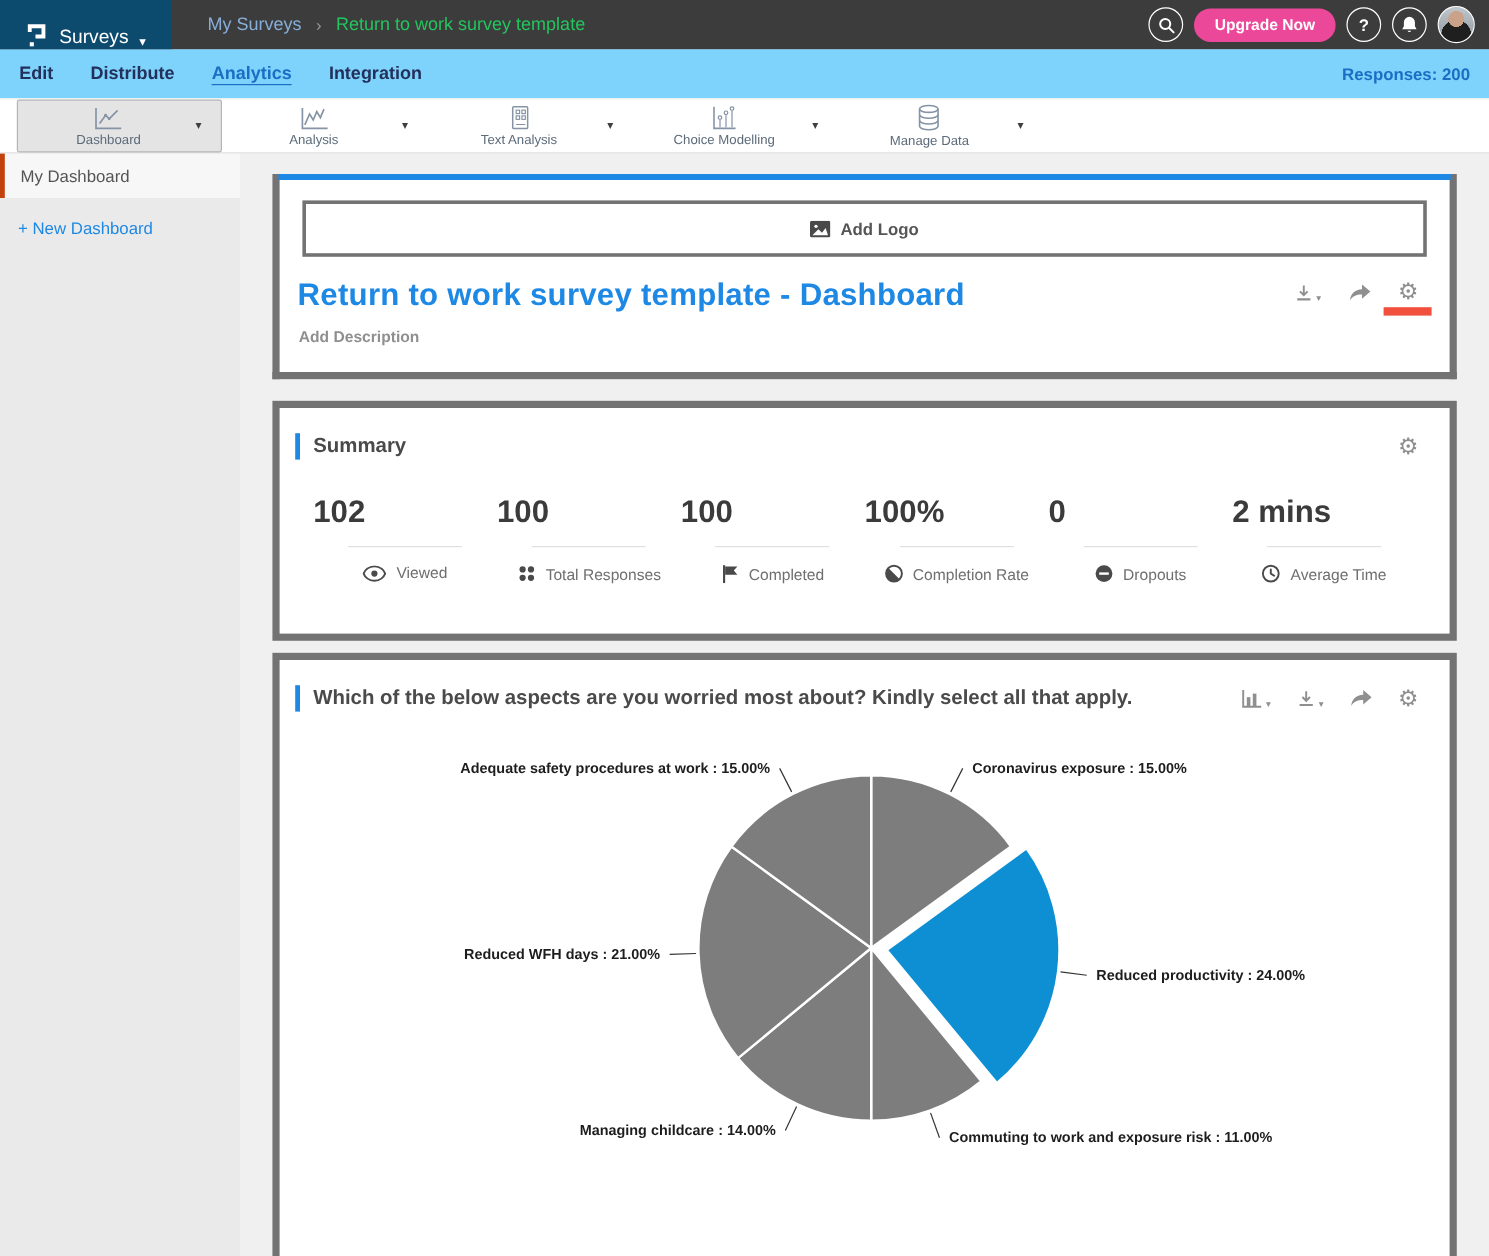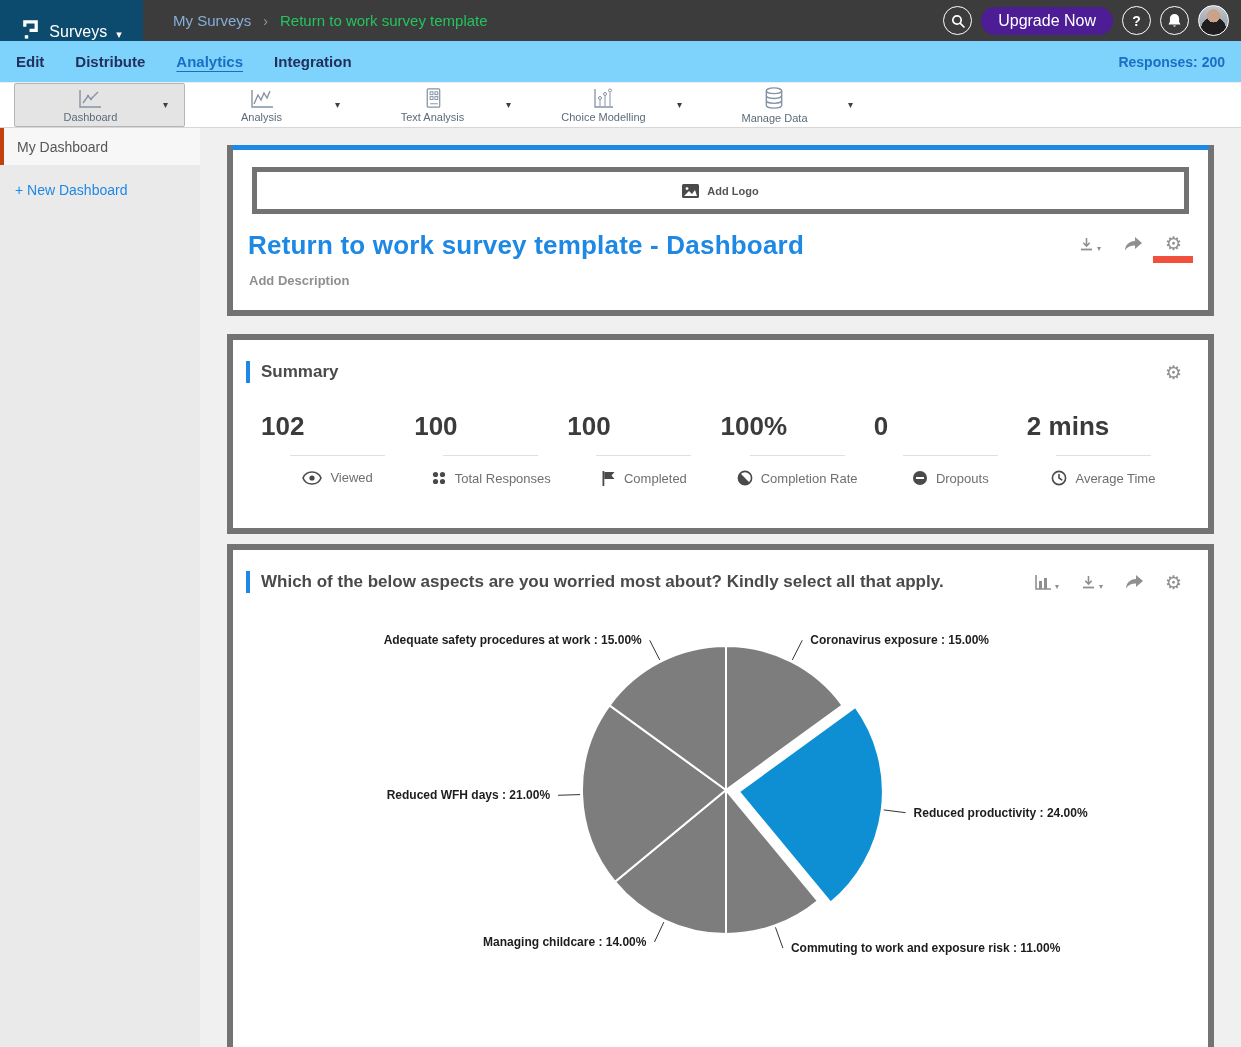--- a/index.html
+++ b/index.html
@@ -13,21 +13,21 @@
   .topbar { position:absolute; top:0; left:0; right:0; height:41px; background:#3d3c3c; display:flex; align-items:center; z-index:5; }
   .brand { width:143px; height:41px; background:#0c4a6e; display:flex; align-items:flex-end; justify-content:center; gap:9px; cursor:pointer; }
   .brand-label { color:#fff; font-size:16px; font-weight:400; }
   .brand .caret { color:#fff; font-size:11px; }
   .crumbs { margin-left:30px; display:flex; align-items:center; gap:12px; }
   .crumb-parent { color:#86aed8; font-size:15px; cursor:pointer; }
   .crumb-sep { color:#9a9a9a; font-size:14px; }
   .crumb-current { color:#22c55e; font-size:15px; }
   .topbar-right { margin-left:auto; margin-right:12px; display:flex; align-items:center; gap:9px; }
   .circle-btn { width:29px; height:29px; border:1.6px solid #fff; border-radius:50%; display:flex; align-items:center; justify-content:center; color:#fff; font-weight:700; font-size:14px; cursor:pointer; }
-  .upgrade-btn { background:#4c1d95; color:#fff; font-size:16px; font-weight:400; border:none; border-radius:14px; height:28px; padding:0 17px; cursor:pointer; }
+  .upgrade-btn { background:#ec4899; color:#fff; font-size:13px; font-weight:700; border:none; border-radius:14px; height:28px; padding:0 17px; cursor:pointer; }
   .avatar { width:31px; height:31px; border-radius:50%; border:1.6px solid #fff; background:
     radial-gradient(circle at 50% 34%, #caa289 0 27%, transparent 28%),
     radial-gradient(circle at 50% 80%, #1f1f1f 0 45%, transparent 46%),
     linear-gradient(#bfc6cc, #8e979e); cursor:pointer; }
   
   .navrow { position:absolute; top:41px; left:0; right:0; height:41px; background:#7dd3fc; display:flex; align-items:center; padding:0 16px; }
   .nav-items { display:flex; gap:31px; }
   .nav-item { font-size:15px; font-weight:600; color:#22305b; cursor:pointer; }
   .nav-item.active { color:#1a6fc4; text-decoration:underline; text-underline-offset:4px; }
   .responses { margin-left:auto; color:#1a6fc4; font-size:14px; font-weight:600; }
@@ -41,21 +41,21 @@
   
   .sidebar { position:absolute; top:128px; left:0; width:200px; bottom:0; background:#eaeaea; }
   .sidebar-item { height:37px; display:flex; align-items:center; padding-left:17px; font-size:14px; color:#555; cursor:pointer; }
   .sidebar-item.active { background:#f7f7f7; border-left:4px solid #c2410c; padding-left:13px; }
   .sidebar-new { padding:17px 0 0 15px; font-size:14px; color:#1e88e5; cursor:pointer; }
   
   .content { position:absolute; top:128px; left:200px; right:0; bottom:0; background:#f0f0f0; overflow:hidden; }
   .card { width:987px; margin-left:27px; background:#fff; border:6px solid #737373; }
   .card-top { margin-top:18px; border-top:none; }
   .blue-strip { height:5px; background:#1e88e5; margin:-1px -1px 0; }
-  .add-logo-box { margin:17px 19px 0; height:47px; border:5px solid #737373; display:flex; align-items:center; justify-content:center; gap:8px; font-size:11px; font-weight:600; color:#555; cursor:pointer; }
+  .add-logo-box { margin:17px 19px 0; height:47px; border:3px solid #737373; display:flex; align-items:center; justify-content:center; gap:8px; font-size:14px; font-weight:600; color:#555; cursor:pointer; }
   .title-row { display:flex; align-items:flex-start; margin:16px 26px 0 15px; }
   .page-title { flex:1; color:#1e88e5; font-size:26px; font-weight:600; letter-spacing:.2px; }
   .icon-row { display:flex; align-items:center; gap:22px; padding-top:4px; }
   .gear-wrap { position:relative; }
   .gear-glyph { font-size:19px; color:#8f8f8f; line-height:1; cursor:pointer; }
   .red-marker { position:absolute; left:50%; transform:translateX(-50%); top:22px; width:40px; height:7px; background:#f0503c; }
   .dl-wrap { display:flex; align-items:flex-end; gap:2px; cursor:pointer; }
   .mini-caret { font-size:8px; color:#8f8f8f; }
   .add-desc { margin:12px 0 22px 16px; font-size:13px; font-weight:700; color:#8f8f8f; cursor:pointer; }
   

